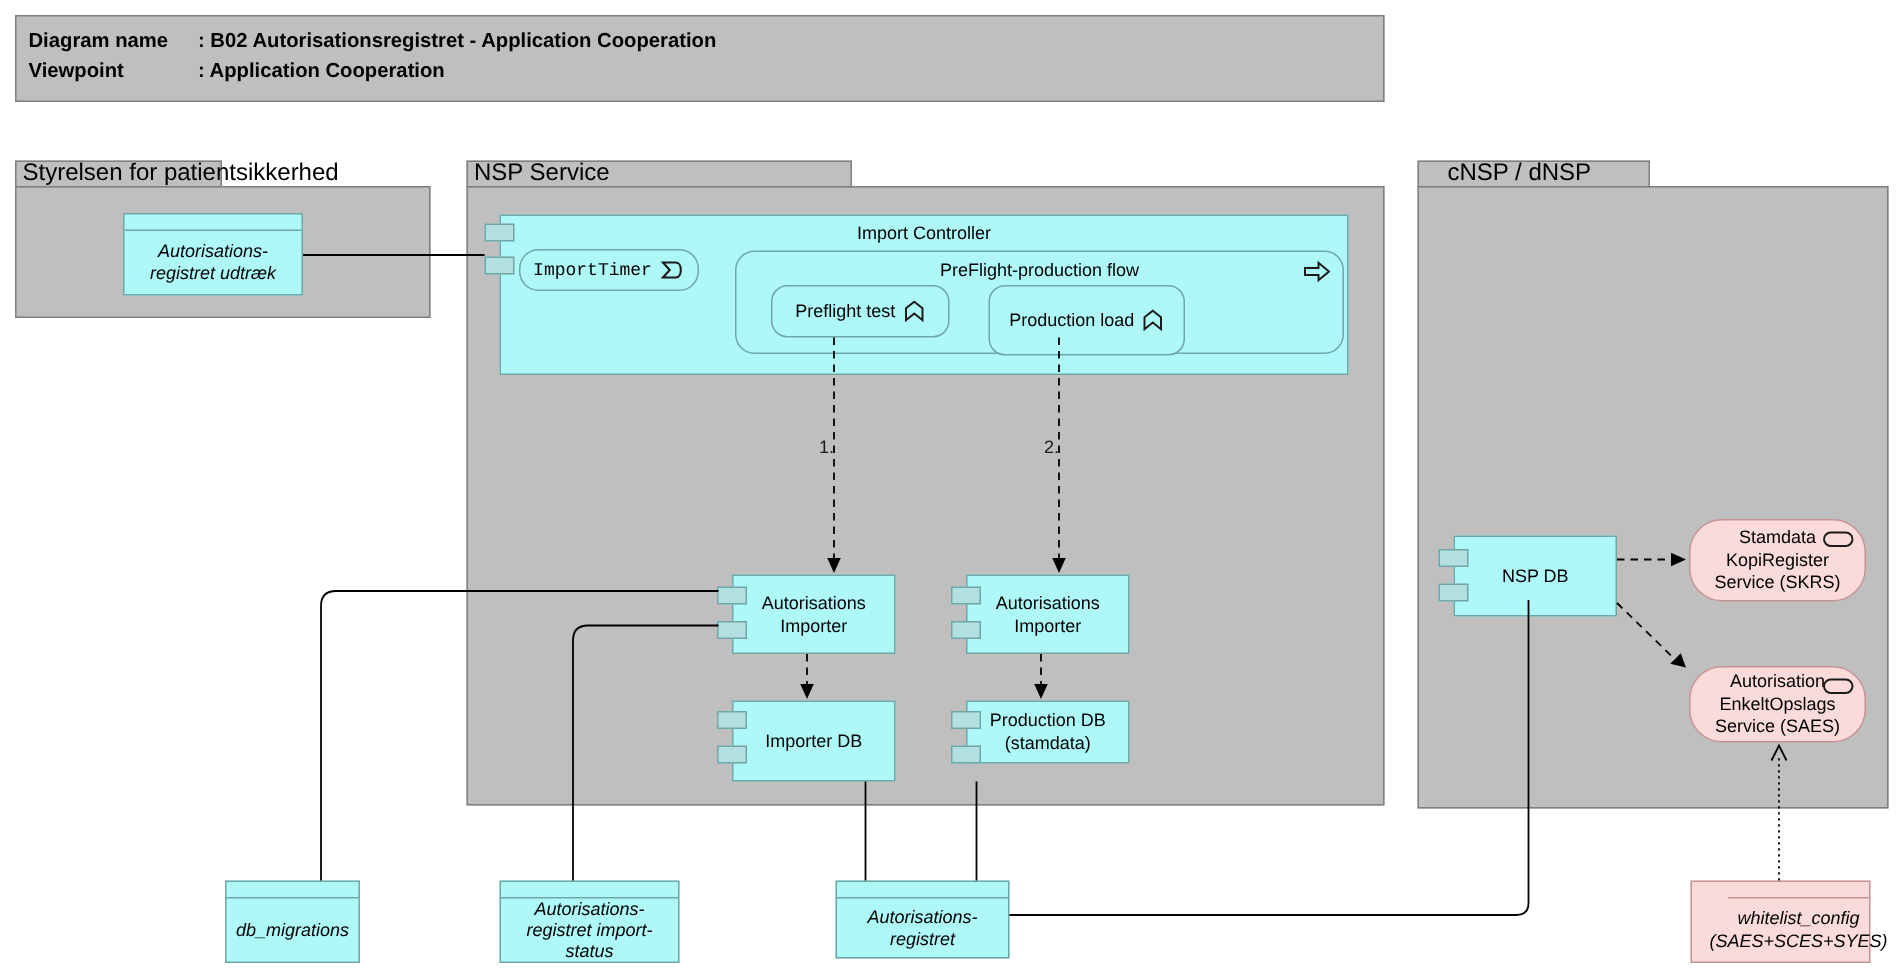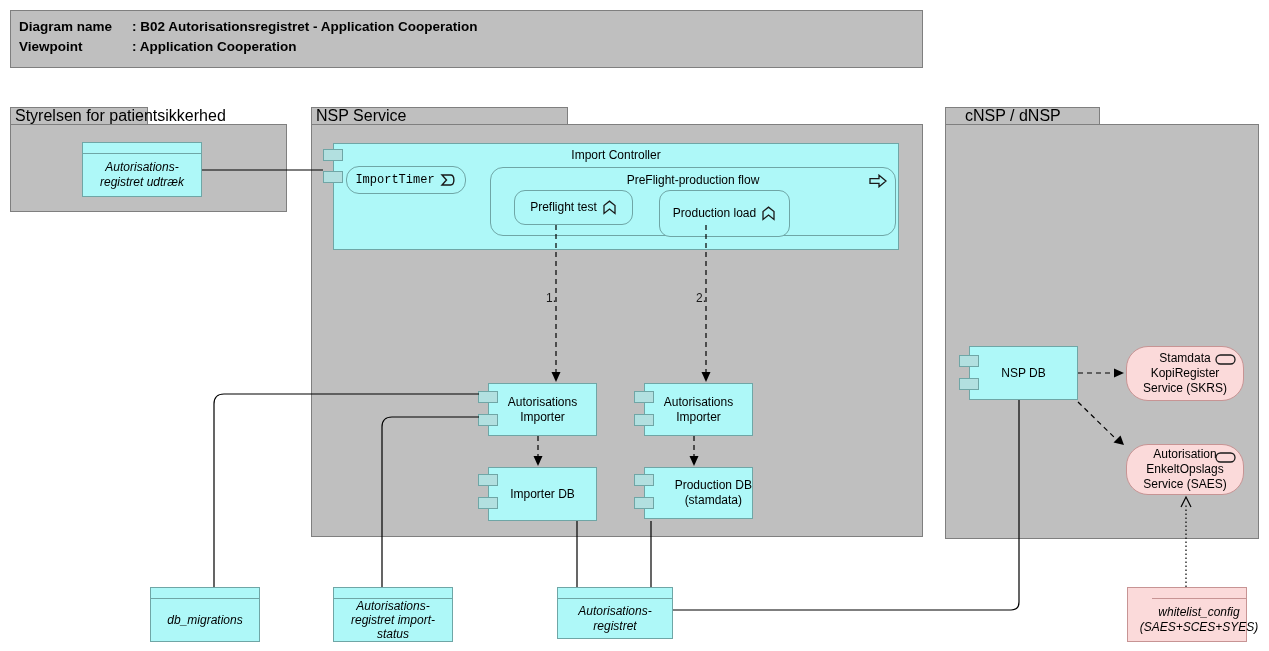--- a/index.html
+++ b/index.html
@@ -160,28 +160,28 @@
   <div class="port" style="top:7px;"></div>
   <div class="port" style="top:30px;"></div>
 </div>
 
 <div class="abs component" style="left:488px;top:467px;width:109px;height:54px;">
   <div class="node-label">Importer DB</div>
   <div class="port" style="top:6px;"></div>
   <div class="port" style="top:29px;"></div>
 </div>
 
-<div class="abs component" style="left:644px;top:467px;width:109px;height:52px;justify-content:flex-end;">
+<div class="abs component" style="left:644px;top:467px;width:109px;height:42px;">
   <div class="node-label">Production DB
 (stamdata)</div>
   <div class="port" style="top:6px;"></div>
   <div class="port" style="top:29px;"></div>
 </div>
 
-<div class="abs component" style="left:969px;top:346px;width:109px;height:54px;">
+<div class="abs component" style="left:969px;top:357px;width:109px;height:54px;">
   <div class="node-label">NSP DB</div>
   <div class="port" style="top:8px;"></div>
   <div class="port" style="top:31px;"></div>
 </div>
 
 <div class="abs service" style="left:1126px;top:346px;width:118px;height:55px;">
   <div class="node-label">Stamdata
 KopiRegister
 Service (SKRS)</div>
   <span class="icon svc-icon">
@@ -195,21 +195,21 @@
   <div class="node-label">Autorisation
 EnkeltOpslags
 Service (SAES)</div>
   <span class="icon svc-icon">
     <svg width="21" height="11" viewBox="0 0 21 11">
         <rect x="1" y="1" width="19" height="9" rx="4.5" fill="none" stroke="#1a1a1a" stroke-width="1.3"></rect>
       </svg>
   </span>
 </div>
 
-<div class="abs artifact cyan" style="left:150px;top:587px;width:110px;height:55px;">
+<div class="abs artifact cyan" style="left:150px;top:587px;width:90px;height:55px;">
   <div class="band"></div>
   <div class="node-label">db_migrations</div>
 </div>
 
 <div class="abs artifact cyan" style="left:333px;top:587px;width:120px;height:55px;">
   <div class="band"></div>
   <div class="node-label" style="line-height:14px;">Autorisations-
 registret import-
 status</div>
 </div>

